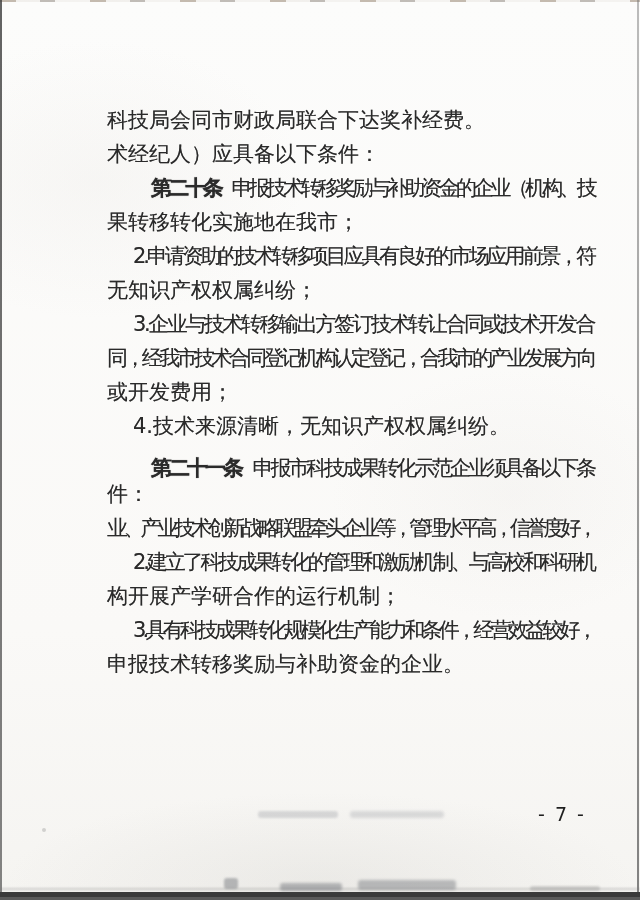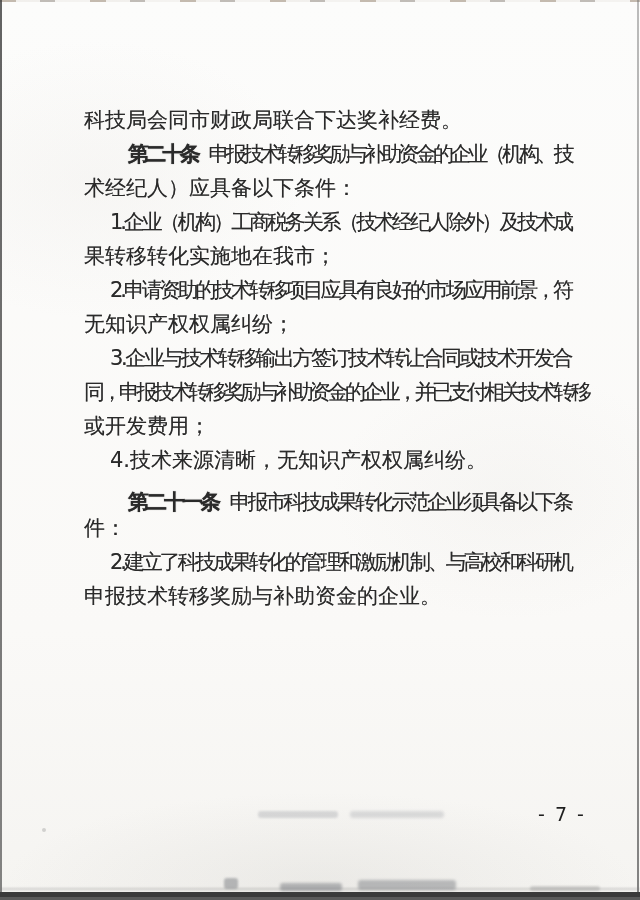--- a/index.html
+++ b/index.html
@@ -43,21 +43,21 @@
   .sm-a2 { left: 350px; top: 811px; width: 94px; height: 7px; background: #6a6f7a; opacity: .20; filter: blur(1.4px); }
   .sm-b0 { left: 0px;   top: 888px; width: 640px; height: 2px; background: #7a7a7a; opacity: .30; filter: blur(0.8px); border-radius: 0; }
   .sm-b1 { left: 224px; top: 878px; width: 14px; height: 11px; background: #5d6168; opacity: .40; filter: blur(1.1px); }
   .sm-b2 { left: 280px; top: 883px; width: 62px; height: 8px;  background: #5d6168; opacity: .42; filter: blur(1.4px); }
   .sm-b3 { left: 358px; top: 880px; width: 98px; height: 10px; background: #5d6168; opacity: .38; filter: blur(1.5px); }
   .sm-b4 { left: 530px; top: 886px; width: 70px; height: 5px;  background: #777;    opacity: .28; filter: blur(1.2px); }
   .sm-d1 { left: 42px;  top: 828px; width: 4px;  height: 4px;  background: #666;    opacity: .25; filter: blur(0.6px); }
   
   .text-block {
     position: absolute;
-    left: 84px; top: 103px;
+    left: 107px; top: 103px;
     width: 487px;
   }
   .line {
     height: 34px;
     line-height: 34px;
     font-size: 21px;
     white-space: nowrap;
     color: var(--ink, #2a2a2a);
     text-shadow: 0 0 0.5px rgba(45,45,45,0.55);
   }
@@ -79,33 +79,35 @@
 
 <div id="page">
 
   <div class="edge-top"></div>
   <div class="edge-left"></div>
   <div class="edge-right"></div>
   <div class="edge-bottom"></div>
 
   <div class="text-block">
     <div class="line"><span class="ltext">科技局会同市财政局联合下达奖补经费。</span></div>
+    <div class="line"><span class="ltext">术经纪人）应具备以下条件：</span></div>
     <div class="line ind-head"><span class="ltext" style="letter-spacing: -3.74187px;"><strong>第二十条</strong><span>申报技术转移奖励与补助资金的企业（机构、技</span></span></div>
-    <div class="line"><span class="ltext">术经纪人）应具备以下条件：</span></div>
-    <div class="line ind-num"><span class="ltext" style="letter-spacing: -3.11285px;">1.企业（机构）工商税务关系（技术经纪人除外）及技术成</span></div>
     <div class="line"><span class="ltext">果转移转化实施地在我市；</span></div>
     <div class="line ind-num"><span class="ltext" style="letter-spacing: -3.11285px;">2.申请资助的技术转移项目应具有良好的市场应用前景，符</span></div>
     <div class="line"><span class="ltext">无知识产权权属纠纷；</span></div>
     <div class="line ind-num"><span class="ltext" style="letter-spacing: -2.42488px;">3.企业与技术转移输出方签订技术转让合同或技术开发合</span></div>
-    <div class="line"><span class="ltext" style="letter-spacing: -3.60714px;">同，申报技术转移奖励与补助资金的企业，并已支付相关技术转移</span></div>
+    <div class="line"><span class="ltext" style="letter-spacing: -3.60714px;">同，经我市技术合同登记机构认定登记，合我市的产业发展方向</span></div>
     <div class="line"><span class="ltext">或开发费用；</span></div>
     <div class="line ind-num"><span class="ltext">4.技术来源清晰，无知识产权权属纠纷。</span></div>
     <div class="line ind-head"><span class="ltext" style="letter-spacing: -3.02279px; margin-top: 8px;"><strong>第二十一条</strong><span>申报市科技成果转化示范企业须具备以下条</span></span></div>
     <div class="line"><span class="ltext">件：</span></div>
+    <div class="line"><span class="ltext" style="letter-spacing: -4.2069px;">业、产业技术创新战略联盟牵头企业等，管理水平高，信誉度好，</span></div>
     <div class="line ind-num"><span class="ltext" style="letter-spacing: -3.11285px; text-align: center;">2.建立了科技成果转化的管理和激励机制、与高校和科研机</span></div>
+    <div class="line"><span class="ltext">构开展产学研合作的运行机制；</span></div>
+    <div class="line ind-num"><span class="ltext" style="letter-spacing: -3.75167px;">3.具有科技成果转化规模化生产能力和条件，经营效益较好，</span></div>
     <div class="line"><span class="ltext">申报技术转移奖励与补助资金的企业。</span></div>
   </div>
 
   <div class="page-number">- 7 -</div>
 
   <div class="smudge sm-a1"></div>
   <div class="smudge sm-a2"></div>
   <div class="smudge sm-b0"></div>
   <div class="smudge sm-b1"></div>
   <div class="smudge sm-b2"></div>

